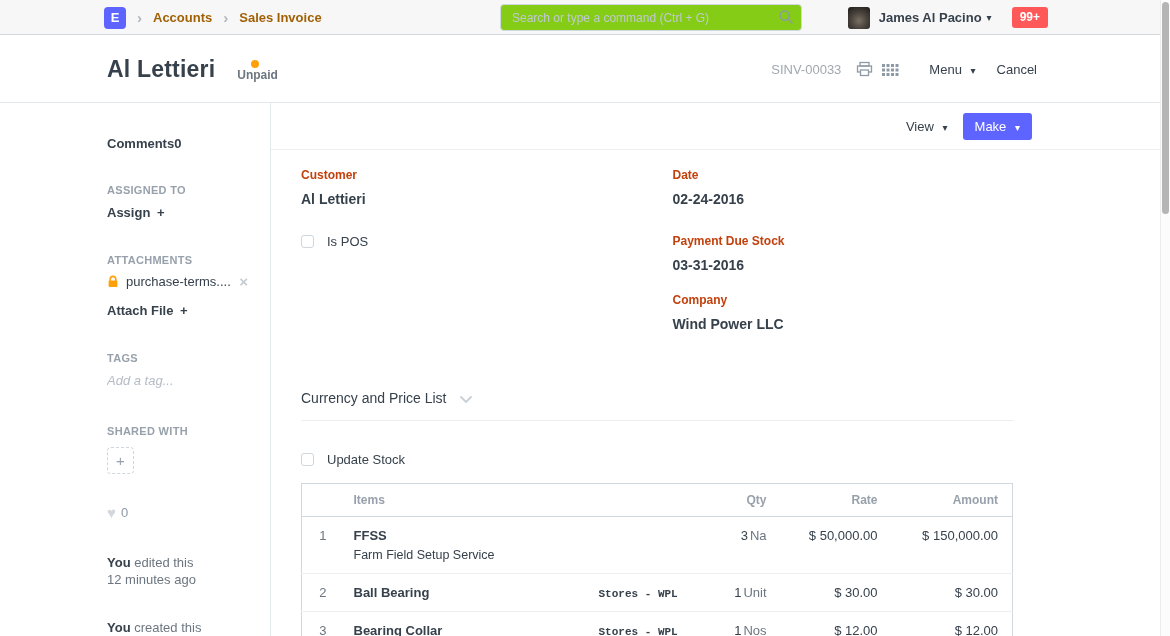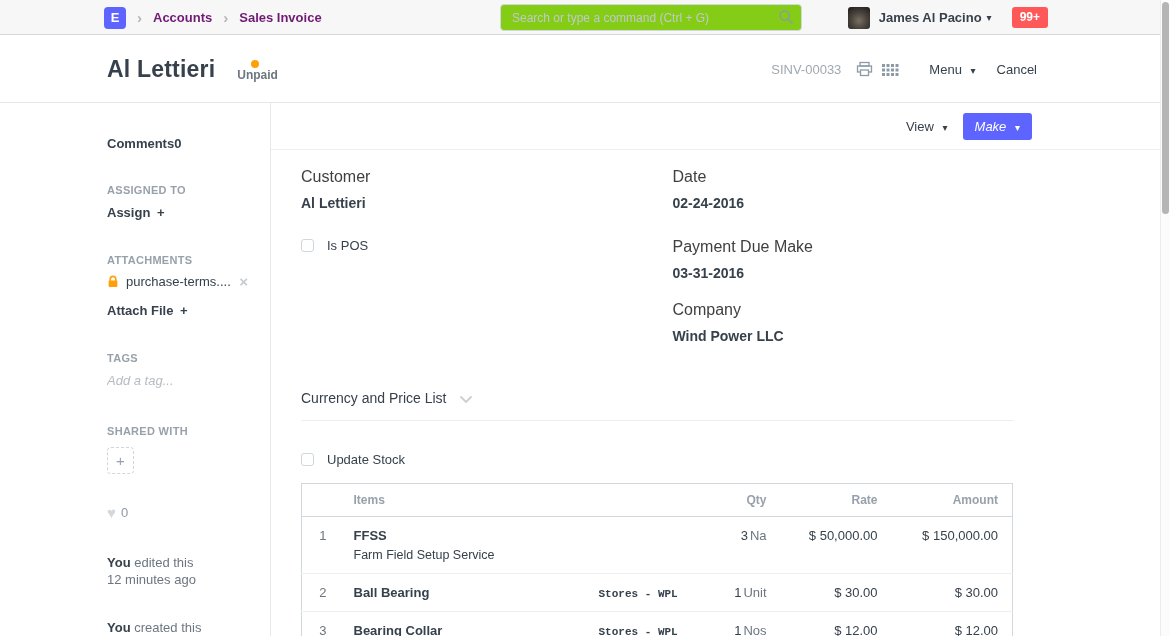--- a/index.html
+++ b/index.html
@@ -6,21 +6,21 @@
   html,body { width:1170px; height:636px; overflow:hidden; background:#fff;
               font-family:"Liberation Sans","DejaVu Sans",sans-serif; color:#36414c; }
   .viewport { position:relative; width:1170px; height:636px; overflow:hidden; }
 
   
   .navbar { position:relative; height:35px; background:#f7f7f7; border-bottom:1px solid #d1d8dd; }
   .nav-left { position:absolute; left:104px; top:0; height:35px; display:flex; align-items:center; }
   .app-logo { width:22px; height:22px; background:#5e64ff; border-radius:4px; color:#fff;
               font-size:13px; font-weight:bold; display:flex; align-items:center; justify-content:center; }
   .crumb-sep { color:#b0b8bf; font-size:15px; margin:0 11px; font-weight:bold; line-height:1; }
-  .crumb { font-size:13px; font-weight:600; color:#701a75; text-decoration:none; }
+  .crumb { font-size:13px; font-weight:600; color:#a16207; text-decoration:none; }
   .nav-search { position:absolute; left:500px; top:4px; width:302px; height:27px; }
   .nav-search input { width:100%; height:100%; border:1px solid #d1d8dd; border-radius:4px;
               background:#84cc16; font-size:12px; padding:0 30px 0 11px; color:#36414c; outline:none;
               font-family:inherit; }
   .nav-search input::placeholder { color:#c0c9d0; }
   .search-icon { position:absolute; right:8px; top:5px; width:16px; height:16px; }
   .nav-right { position:absolute; right:122px; top:0; height:35px; display:flex; align-items:center; }
   .avatar { width:22px; height:22px; border-radius:3px; margin-right:9px;
             background:radial-gradient(circle at 50% 62%, #7a6f62 0%, #4a443e 45%, #1d1a18 100%); }
   .user-name { font-size:13px; font-weight:600; color:#36414c; }
@@ -69,28 +69,28 @@
   .like-count { font-size:13px; color:#8d99a6; margin-left:5px; }
   .activity { margin-top:33px; font-size:13px; color:#6c7680; line-height:17px; }
   .activity b { color:#36414c; }
   .activity + .activity { margin-top:31px; }
 
   
   .toolbar { height:47px; border-bottom:1px solid #ebeff2; display:flex; align-items:center;
              justify-content:flex-end; padding-right:138px; }
   .view-dd { font-size:13px; color:#36414c; margin-right:15px; cursor:pointer; }
   .make-btn { background:#5e64ff; color:#fff; font-size:13px; border:none; border-radius:3px;
-              padding:6px 12px; cursor:pointer; font-family:inherit;font-style:italic; }
+              padding:6px 12px; cursor:pointer; font-family:inherit; }
   .make-btn .caret { color:#fff; }
 
   
   .form-area { padding:0 156px 0 30px; }
   .section-1 { height:226px; padding-top:18px; display:grid; grid-template-columns:1fr 1fr; column-gap:30px; }
   .field { margin-bottom:20px; }
-  .f-label { font-size:16px; font-weight:400; color:#404040; margin-bottom:9px; }
+  .f-label { font-size:12px; font-weight:700; color:#c2410c; margin-bottom:9px; }
   .f-value { font-size:14px; font-weight:600; color:#36414c; }
   .check-row { display:flex; align-items:center; margin-top:27px; }
   .checkbox { width:13px; height:13px; border:1px solid #cfd7dd; border-radius:3px; background:#fff;
               flex-shrink:0; cursor:pointer; }
   .check-label { font-size:13px; color:#36414c; margin-left:13px; }
   .section-collapsible { height:45px; border-bottom:1px solid #ebeff2; display:flex; align-items:center; cursor:pointer; }
   .collapsible-title { font-size:14px; color:#36414c; }
   .chev-down { margin-left:12px; margin-top:3px; }
   .section-2 { padding-top:31px; }
   .section-2 .check-row { margin-top:0; }
@@ -274,21 +274,21 @@
               <span class="checkbox"></span>
               <span class="check-label">Is POS</span>
             </div>
           </div>
           <div>
             <div class="field">
               <div class="f-label">Date</div>
               <div class="f-value">02-24-2016</div>
             </div>
             <div class="field" style="margin-top:27px;">
-              <div class="f-label">Payment Due Make</div>
+              <div class="f-label">Payment Due Stock</div>
               <div class="f-value">03-31-2016</div>
             </div>
             <div class="field" style="">
               <div class="f-label">Company</div>
               <div class="f-value">Wind Power LLC</div>
             </div>
           </div>
         </div>
 
         <div class="section-collapsible">

